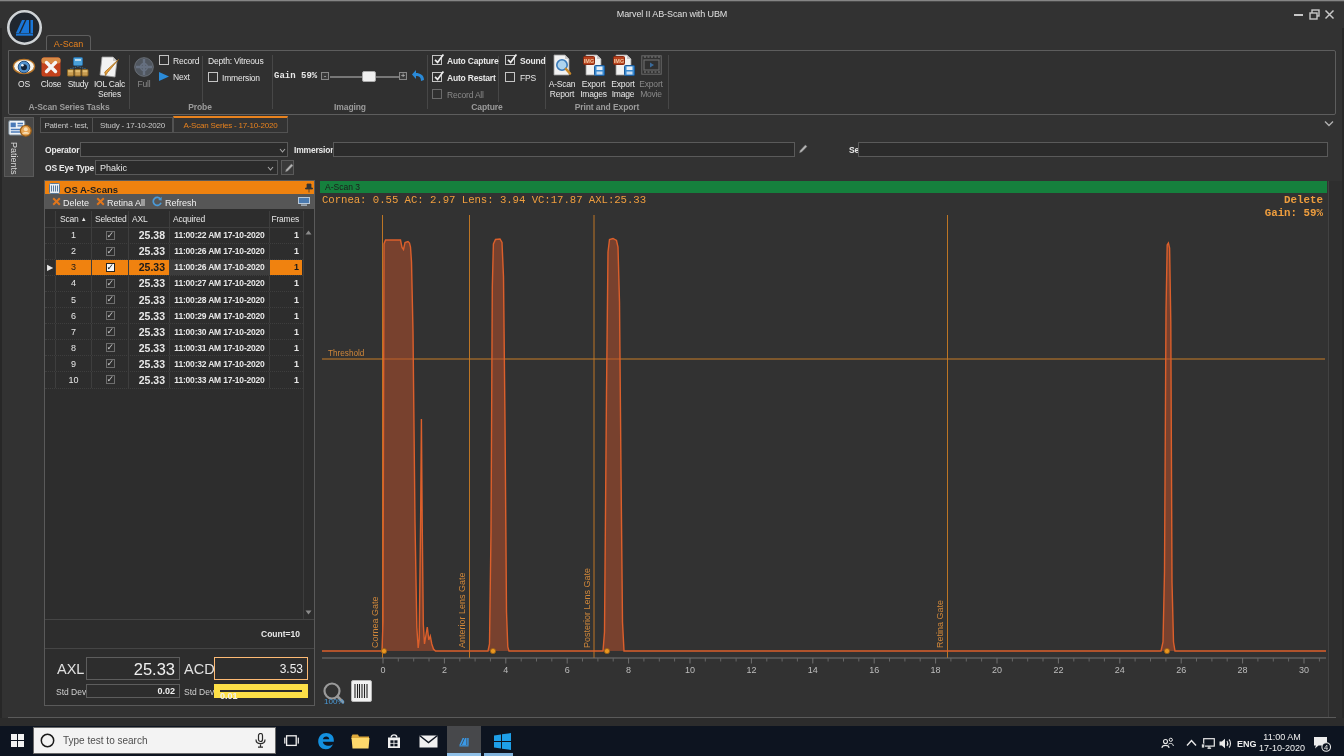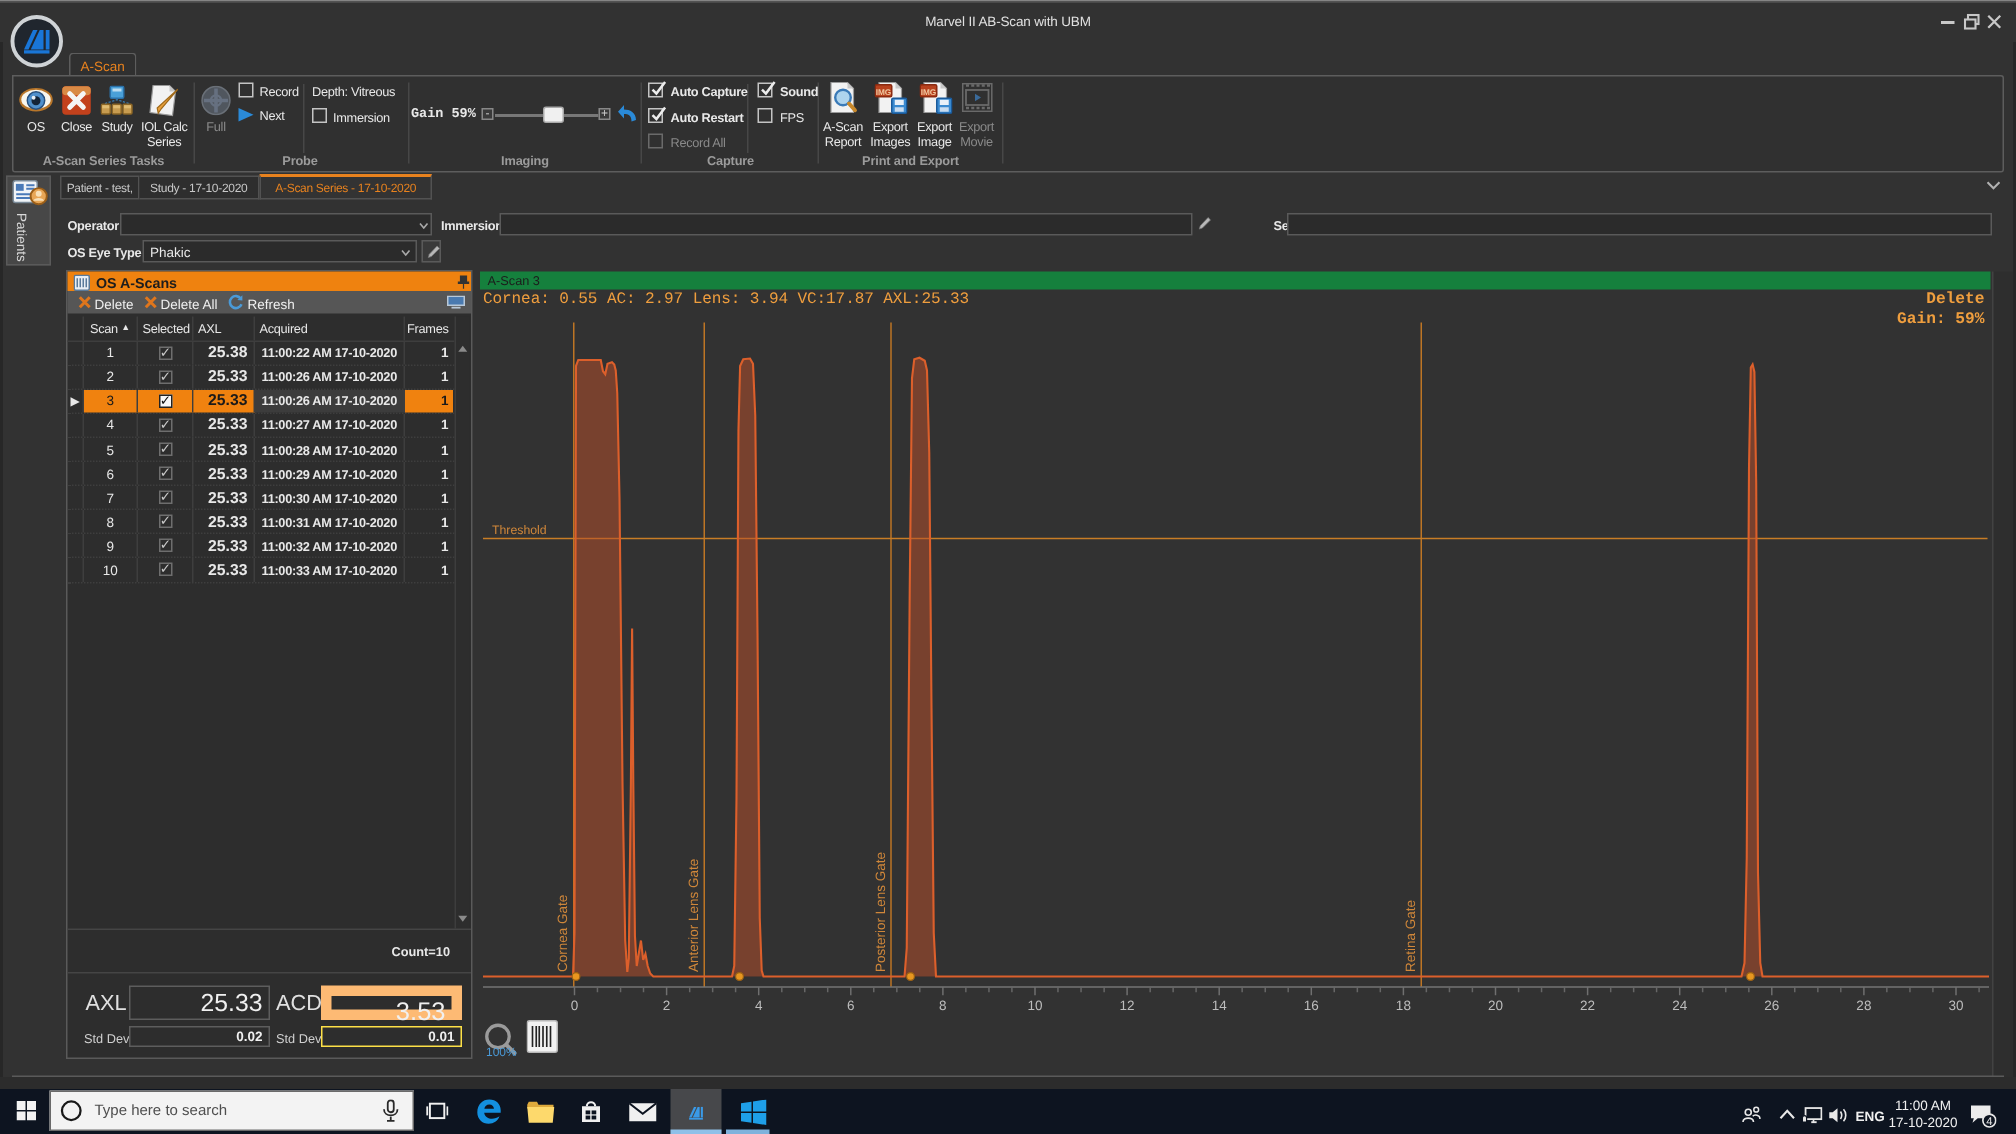--- a/index.html
+++ b/index.html
@@ -261,21 +261,21 @@
     </svg>
 
   <div class="ab" style="left:45px;top:194px;width:269px;height:15px;background:#565656;"></div>
   <svg class="ab" style="left:52px;top:197px;" width="9" height="9" viewBox="0 0 9 9">
       <path d="M1.2 1.2 L7.8 7.8 M7.8 1.2 L1.2 7.8" stroke="#e0761c" stroke-width="2"></path>
     </svg>
   <div class="ab" style="left:63px;top:198px;color:#f0f0f0;font-size:9px;">Delete</div>
   <svg class="ab" style="left:96px;top:197px;" width="9" height="9" viewBox="0 0 9 9">
       <path d="M1.2 1.2 L7.8 7.8 M7.8 1.2 L1.2 7.8" stroke="#e0761c" stroke-width="2"></path>
     </svg>
-  <div class="ab" style="left:107px;top:198px;color:#f0f0f0;font-size:9px;">Delete All</div>
+  <div class="ab" style="left:107px;top:198px;color:#f0f0f0;font-size:9px;">Retina All</div>
   <svg class="ab" style="left:152px;top:196px;" width="10" height="11" viewBox="0 0 10 11">
     <path d="M8.6 3.2 A4 4 0 1 0 9 6.8" fill="none" stroke="#4a9ad8" stroke-width="1.7"></path>
     <path d="M9.6 0.8 L9.6 4.4 L6.2 4 Z" fill="#4a9ad8"></path>
   </svg>
   <div class="ab" style="left:165px;top:198px;color:#f0f0f0;font-size:9px;">Refresh</div>
   <svg class="ab" style="left:298px;top:197px;" width="12" height="9" viewBox="0 0 12 9">
     <rect x="0.5" y="0.5" width="11" height="6" fill="#4a7ab0" stroke="#b8c8d8"></rect>
     <rect x="3" y="7.5" width="6" height="1.2" fill="#b8c8d8"></rect>
   </svg>
 
@@ -398,25 +398,25 @@
       <path d="M0.5 0.5 L3.5 4.5 L6.5 0.5 Z" fill="#8a8a8a"></path>
     </svg>
 
   <div class="ab" style="left:45px;top:619px;width:269px;height:1px;background:#454545;"></div>
   <div class="ab" style="left:200px;top:629px;width:100px;text-align:right;color:#e8e8e8;font-size:8.5px;font-weight:bold;">Count=10</div>
   <div class="ab" style="left:45px;top:648px;width:269px;height:1px;background:#454545;"></div>
 
   <div class="ab" style="left:57px;top:661px;color:#e0e0e0;font-size:14.5px;">AXL</div>
   <div class="ab" style="left:86px;top:657px;width:94px;height:23px;border:1px solid #5d5d5d;color:#f0f0f0;font-size:16.5px;line-height:22px;text-align:right;padding:0 4px 0 0;">25.33</div>
   <div class="ab" style="left:184px;top:661px;color:#e0e0e0;font-size:14.5px;">ACD</div>
-  <div class="ab" style="left:214px;top:657px;width:94px;height:23px;border:7px solid #fdba74;color:#f0f0f0;font-size:17px;line-height:22px;text-align:right;padding:0 4px 0 0;">3.53</div>
+  <div class="ab" style="left:214px;top:657px;width:94px;height:23px;border:1px solid #fdba74;color:#f0f0f0;font-size:12px;line-height:22px;text-align:right;padding:0 4px 0 0;">3.53</div>
   <div class="ab" style="left:56px;top:687px;color:#d0d0d0;font-size:8.5px;">Std Dev</div>
   <div class="ab" style="left:86px;top:684px;width:94px;height:14px;border:1px solid #5d5d5d;color:#f0f0f0;font-size:9px;line-height:13px;font-weight:bold;text-align:right;padding:0 4px 0 0;">0.02</div>
   <div class="ab" style="left:184px;top:687px;color:#d0d0d0;font-size:8.5px;">Std Dev</div>
-  <div class="ab" style="left:214px;top:684px;width:94px;height:14px;border:1px solid #fde047;color:#f0f0f0;font-size:9px;line-height:13px;font-weight:bold;text-align:right;padding:0 4px 0 0;">0.01</div>
+  <div class="ab" style="left:214px;top:684px;width:94px;height:14px;border:6px solid #fde047;color:#f0f0f0;font-size:9px;line-height:13px;font-weight:bold;text-align:left;padding:0 4px 0 0;">0.01</div>
 </div>
 
 <div id="chart">
 
   <div class="ab" style="left:320px;top:181px;width:1007px;height:12px;background:#15803d;color:#1c1c1c;font-size:8.5px;padding:0 0 0 5px;line-height:12px;">A-Scan 3</div>
   <div class="ab" style="left:322px;top:194px;font-family:'Liberation Mono',monospace;font-weight:normal;font-size:10.7px;color:#ef9e3e;letter-spacing:-0.06px;white-space:pre;">Cornea: 0.55 AC: 2.97 Lens: 3.94 VC:17.87 AXL:25.33</div>
   <div class="ab" style="left:1100px;top:194px;width:223px;text-align:right;font-family:'Liberation Mono',monospace;font-weight:bold;font-size:10.8px;color:#ef9e3e;">Delete</div>
   <div class="ab" style="left:1100px;top:207px;width:223px;text-align:right;font-family:'Liberation Mono',monospace;font-weight:bold;font-size:10.8px;color:#ef9e3e;">Gain: 59%</div>
   <svg class="ab" style="left:320px;top:192px;" width="1008" height="495" viewBox="0 0 1008 495">
 
@@ -544,21 +544,21 @@
     <rect x="0" y="0" width="6" height="6" fill="#f2f2f2"></rect>
       <rect x="7" y="0" width="6" height="6" fill="#f2f2f2"></rect>
     <rect x="0" y="7" width="6" height="6" fill="#f2f2f2"></rect>
       <rect x="7" y="7" width="6" height="6" fill="#f2f2f2"></rect>
   </svg>
 
   <div class="ab" style="left:33px;top:727px;width:243px;height:27px;background:#f3f3f3;border:1px solid #6a6a6a;"></div>
   <svg class="ab" style="left:40px;top:733px;" width="15" height="15" viewBox="0 0 15 15">
     <circle cx="7.5" cy="7.5" r="6.2" fill="none" stroke="#1a1a1a" stroke-width="1.5"></circle>
   </svg>
-  <div class="ab" style="left:63px;top:735px;color:#4e4e4e;font-size:10px;">Type here to search</div>
+  <div class="ab" style="left:63px;top:735px;color:#4e4e4e;font-size:10px;">Type test to search</div>
   <svg class="ab" style="left:255px;top:733px;" width="11" height="15" viewBox="0 0 11 15">
     <rect x="3.5" y="0.5" width="4" height="8" rx="2" fill="none" stroke="#2a2a2a" stroke-width="1.2"></rect>
     <path d="M1 6.5 C1 12 10 12 10 6.5 M5.5 11.5 v2.5 M3 14.2 h5" fill="none" stroke="#2a2a2a" stroke-width="1.2"></path>
   </svg>
 
   <svg class="ab" style="left:284px;top:734px;" width="15" height="13" viewBox="0 0 15 13">
     <rect x="2.6" y="1.8" width="9.6" height="9.6" fill="none" stroke="#f0f0f0" stroke-width="1.3"></rect>
     <rect x="0.2" y="3.6" width="1.2" height="6" fill="#f0f0f0"></rect>
     <rect x="13.7" y="3.6" width="1.2" height="6" fill="#f0f0f0"></rect>
   </svg>

